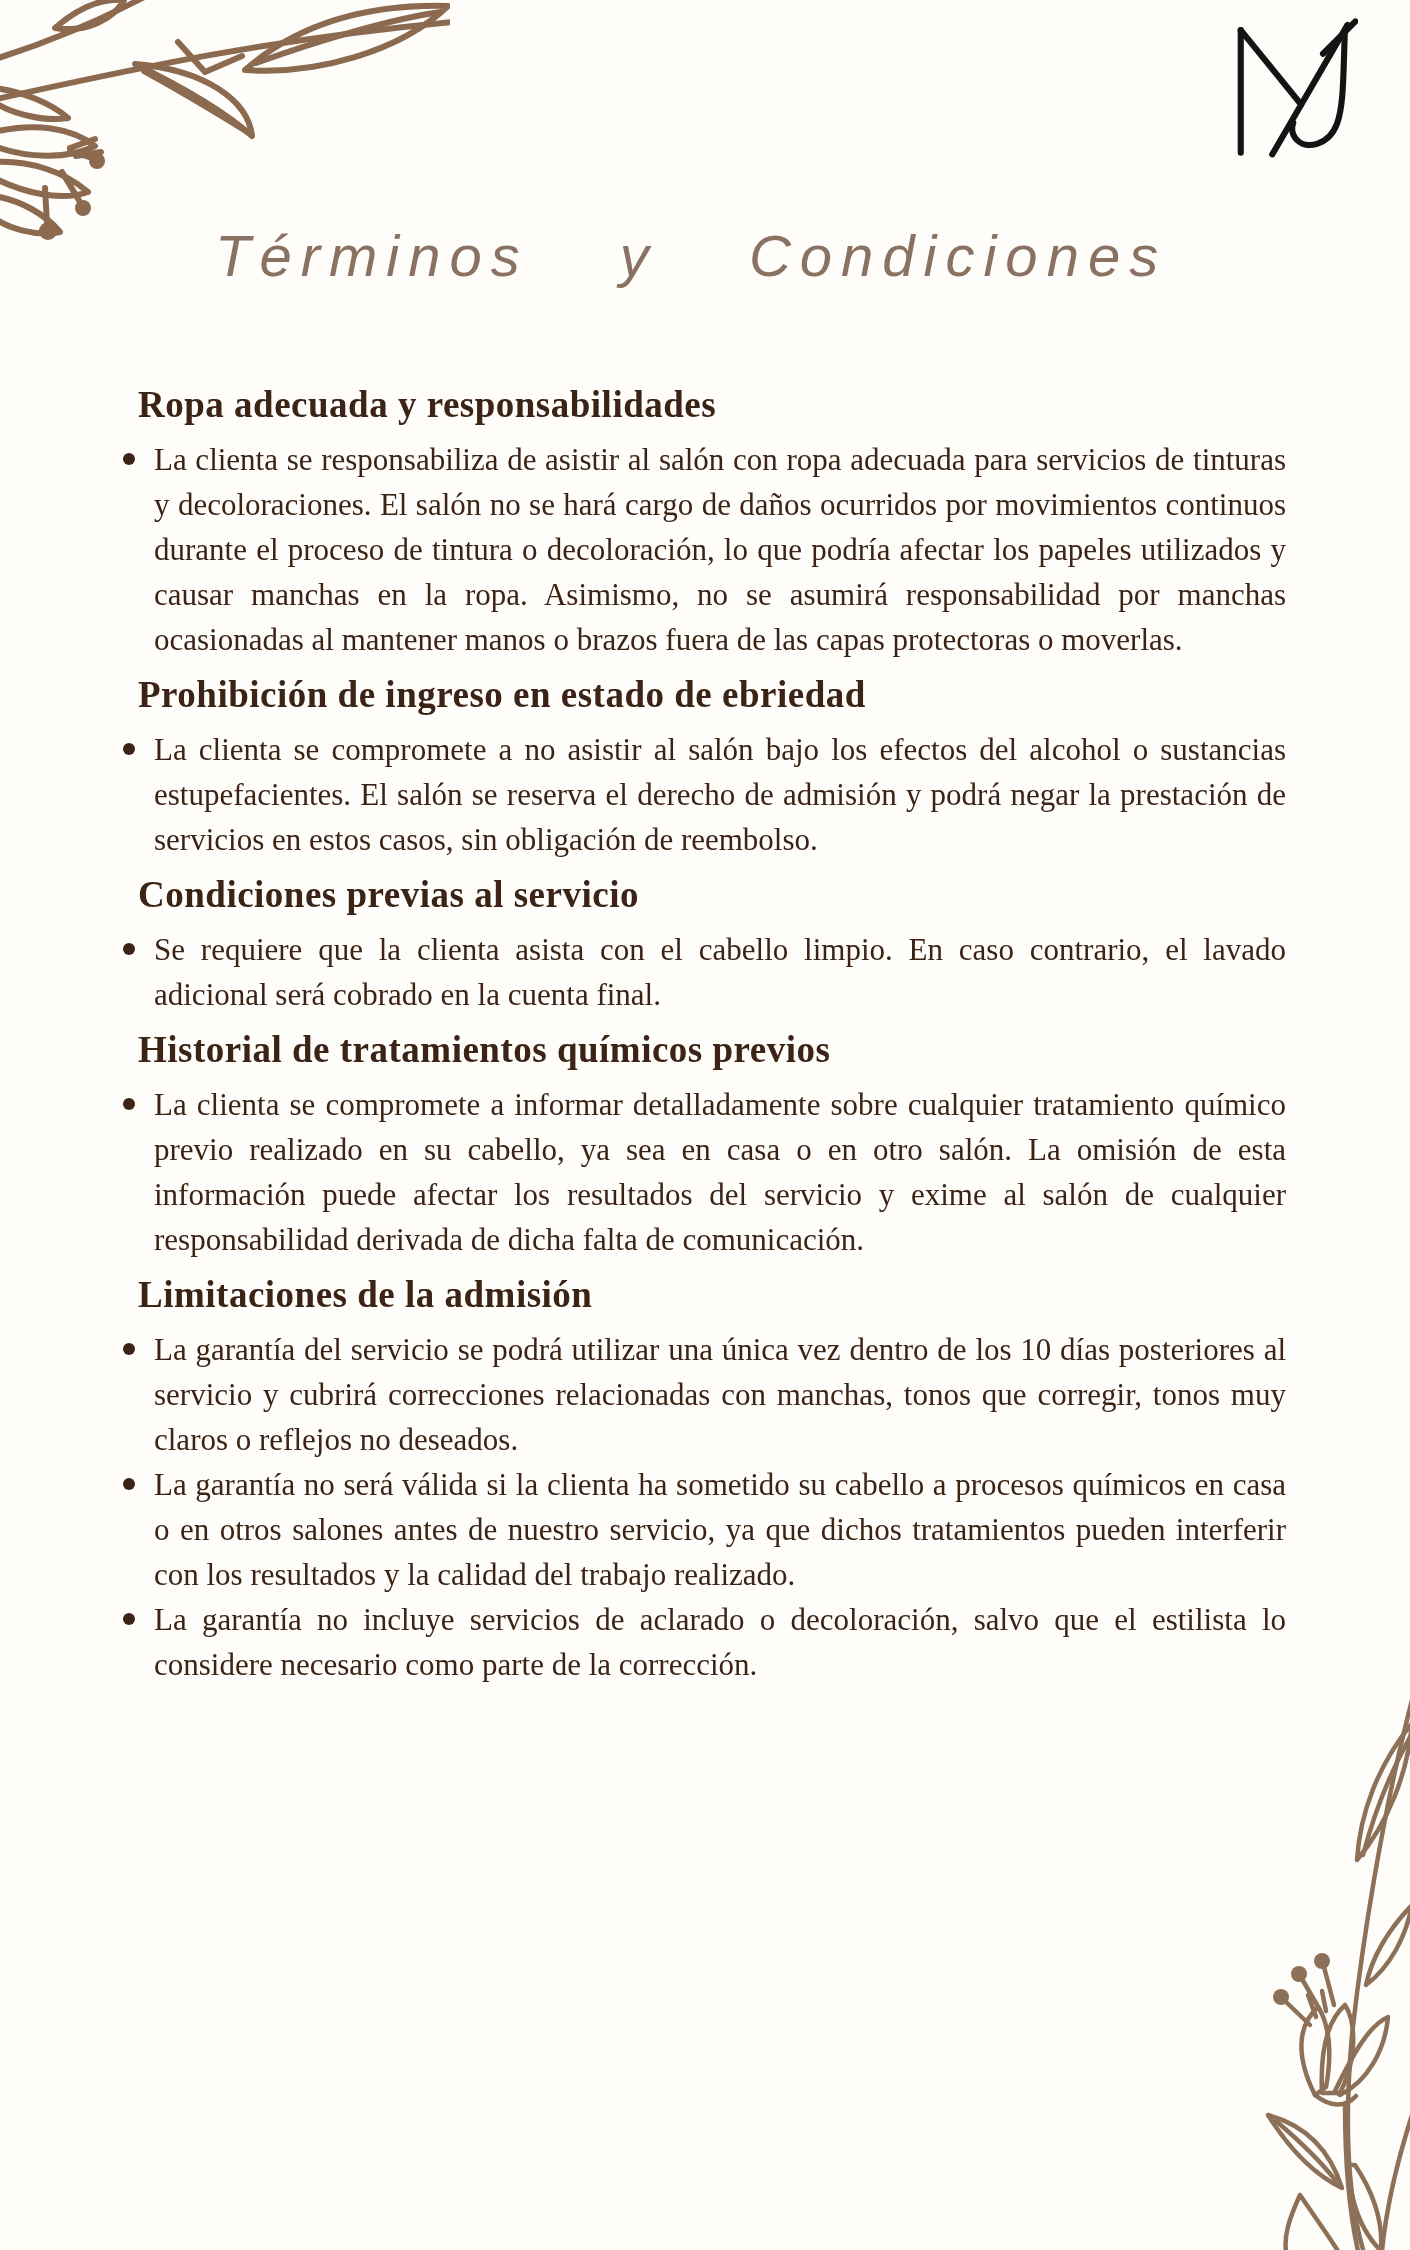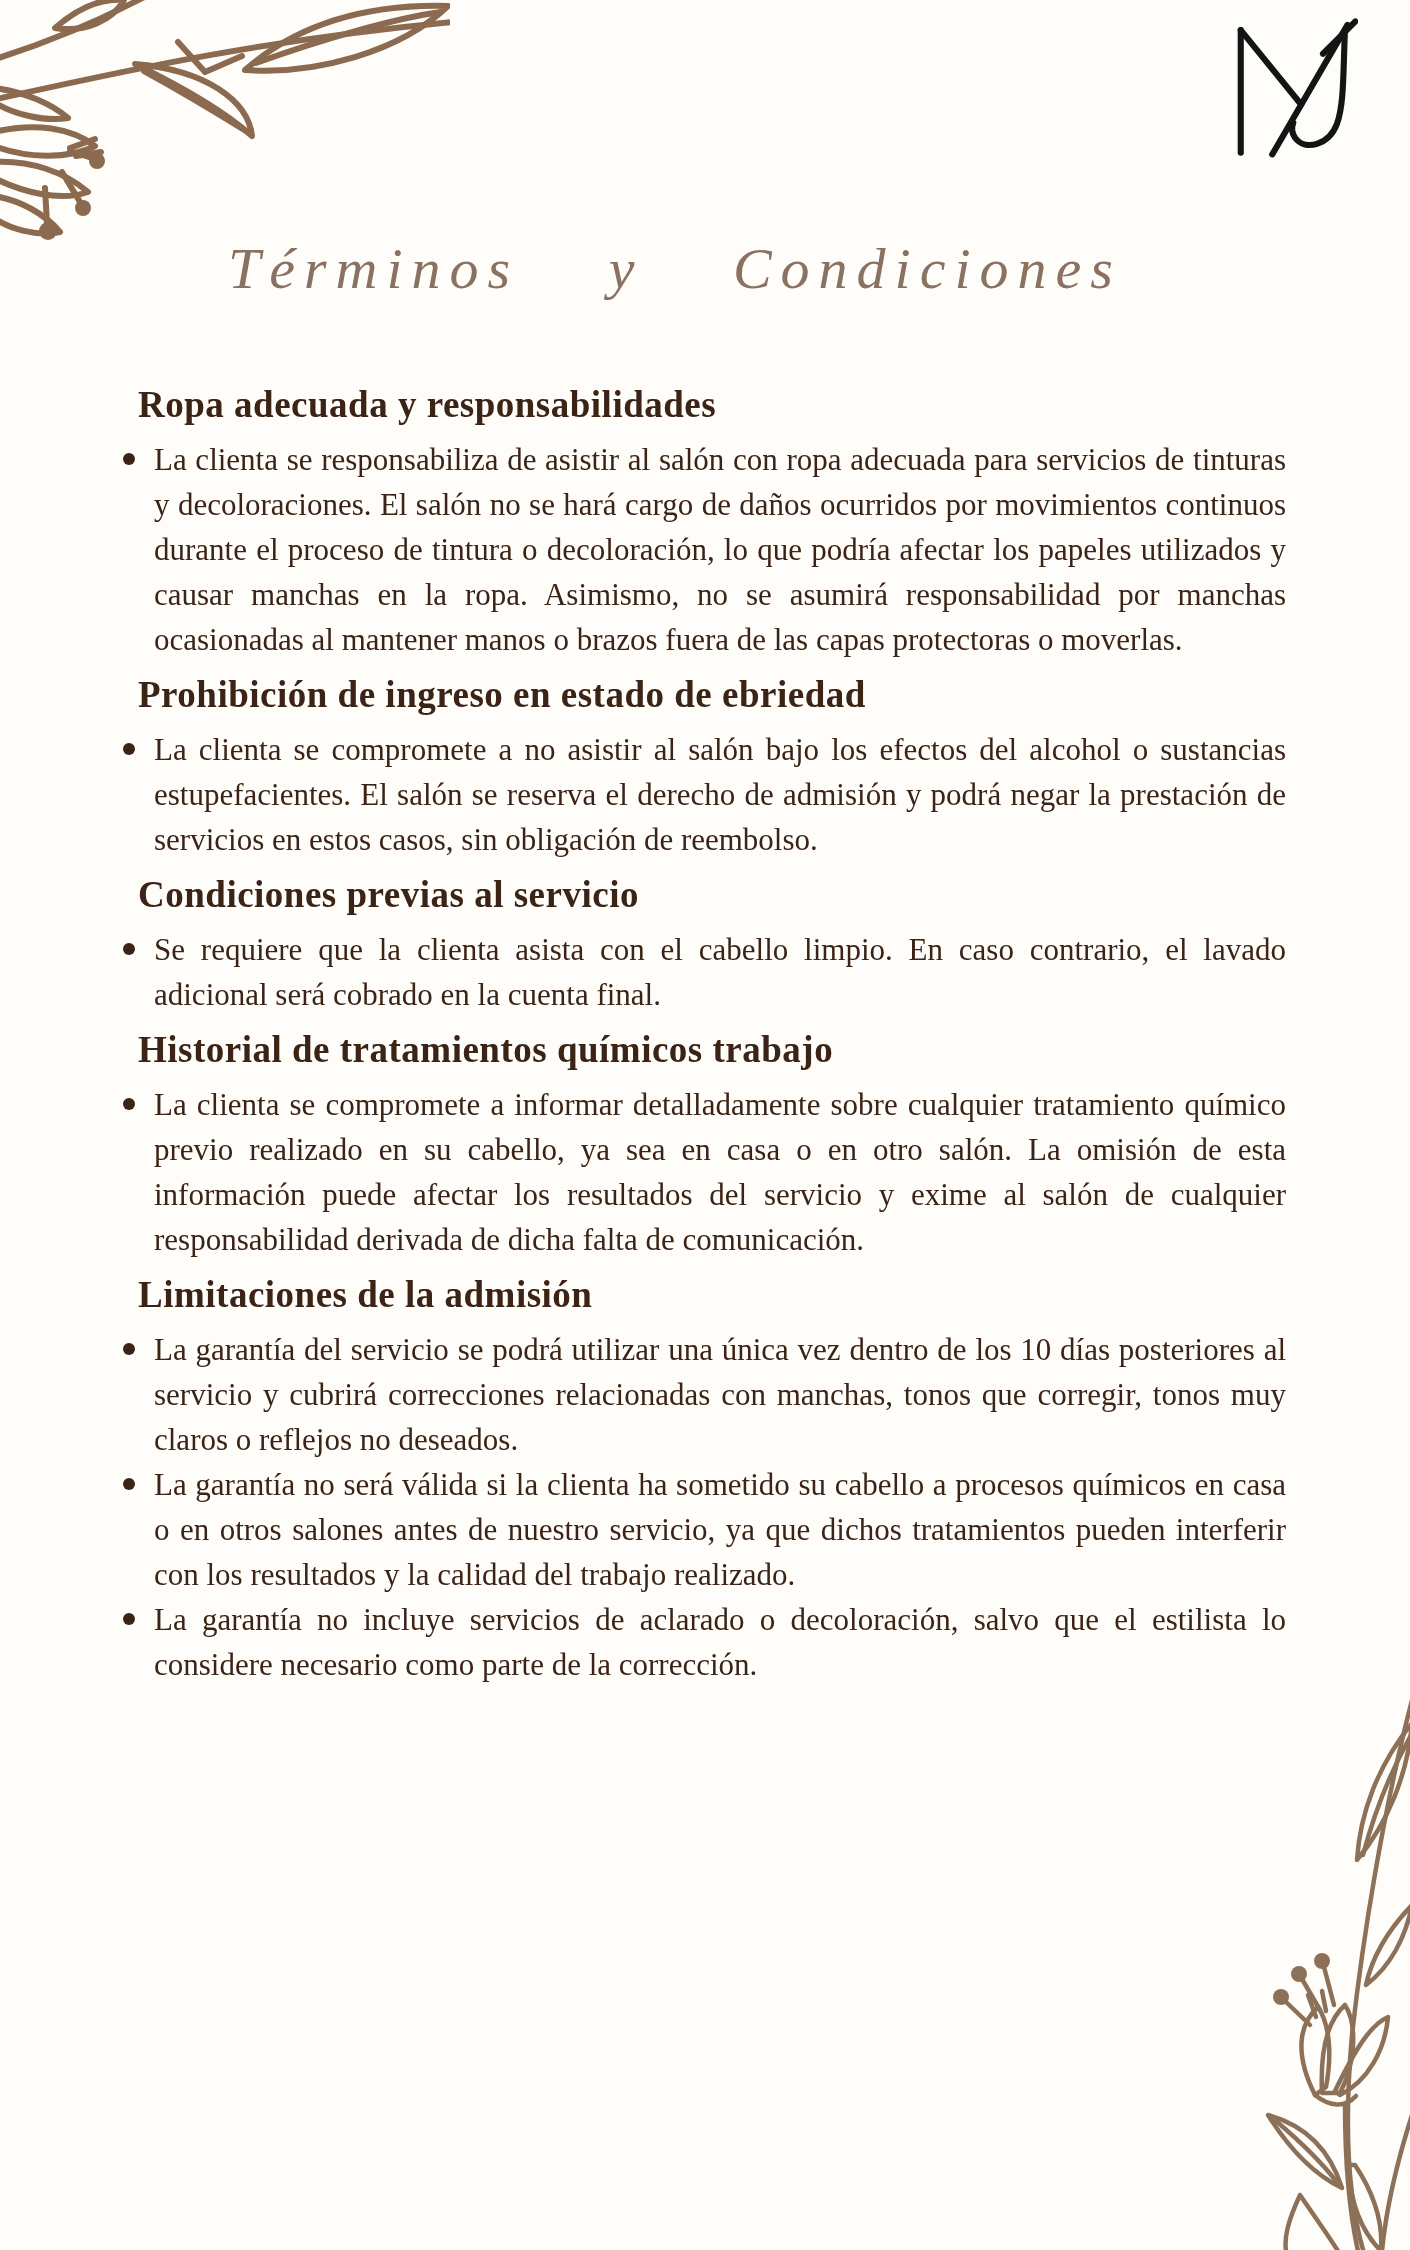--- a/index.html
+++ b/index.html
@@ -11,22 +11,22 @@
     font-family:"Liberation Serif", serif;
     color:#3b2315;
   }
   
   .floral-tl{position:absolute;top:0;left:0;}
   .floral-br{position:absolute;top:1695px;right:0;}
   
   .logo{position:absolute;top:12px;left:1218px;width:140px;height:150px;}
   
   .title{
-    position:absolute;left:215px;top:222px;margin:13px;
-    font-family:Liberation Serif, serif;
+    position:absolute;left:215px;top:222px;margin:0;
+    font-family:Liberation Sans, sans-serif;
     font-style:italic;font-weight:400;
     font-size:58px;color:#8a7263;
     letter-spacing:9px;word-spacing:66px;
     white-space:nowrap;
   }
   
   .content{position:absolute;left:110px;top:380px;width:1184px;}
   .sec{margin:0;}
   .sec-heading{
     margin:0 0 0 28px;
@@ -102,21 +102,21 @@
     </section>
 
     <section class="sec">
       <h2 class="sec-heading">Condiciones previas al servicio</h2>
       <ul class="bullets">
           <li class="bullet">Se requiere que la clienta asista con el cabello limpio. En caso contrario, el lavado adicional será cobrado en la cuenta final.</li>
         </ul>
     </section>
 
     <section class="sec">
-      <h2 class="sec-heading">Historial de tratamientos químicos trabajo</h2>
+      <h2 class="sec-heading">Historial de tratamientos químicos previos</h2>
       <ul class="bullets">
           <li class="bullet">La clienta se compromete a informar detalladamente sobre cualquier tratamiento químico previo realizado en su cabello, ya sea en casa o en otro salón. La omisión de esta información puede afectar los resultados del servicio y exime al salón de cualquier responsabilidad derivada de dicha falta de comunicación.</li>
         </ul>
     </section>
 
     <section class="sec">
       <h2 class="sec-heading">Limitaciones de la admisión</h2>
       <ul class="bullets">
           <li class="bullet">La garantía del servicio se podrá utilizar una única vez dentro de los 10 días posteriores al servicio y cubrirá correcciones relacionadas con manchas, tonos que corregir, tonos muy claros o reflejos no deseados.</li>
           <li class="bullet">La garantía no será válida si la clienta ha sometido su cabello a procesos químicos en casa o en otros salones antes de nuestro servicio, ya que dichos tratamientos pueden interferir con los resultados y la calidad del trabajo realizado.</li>

